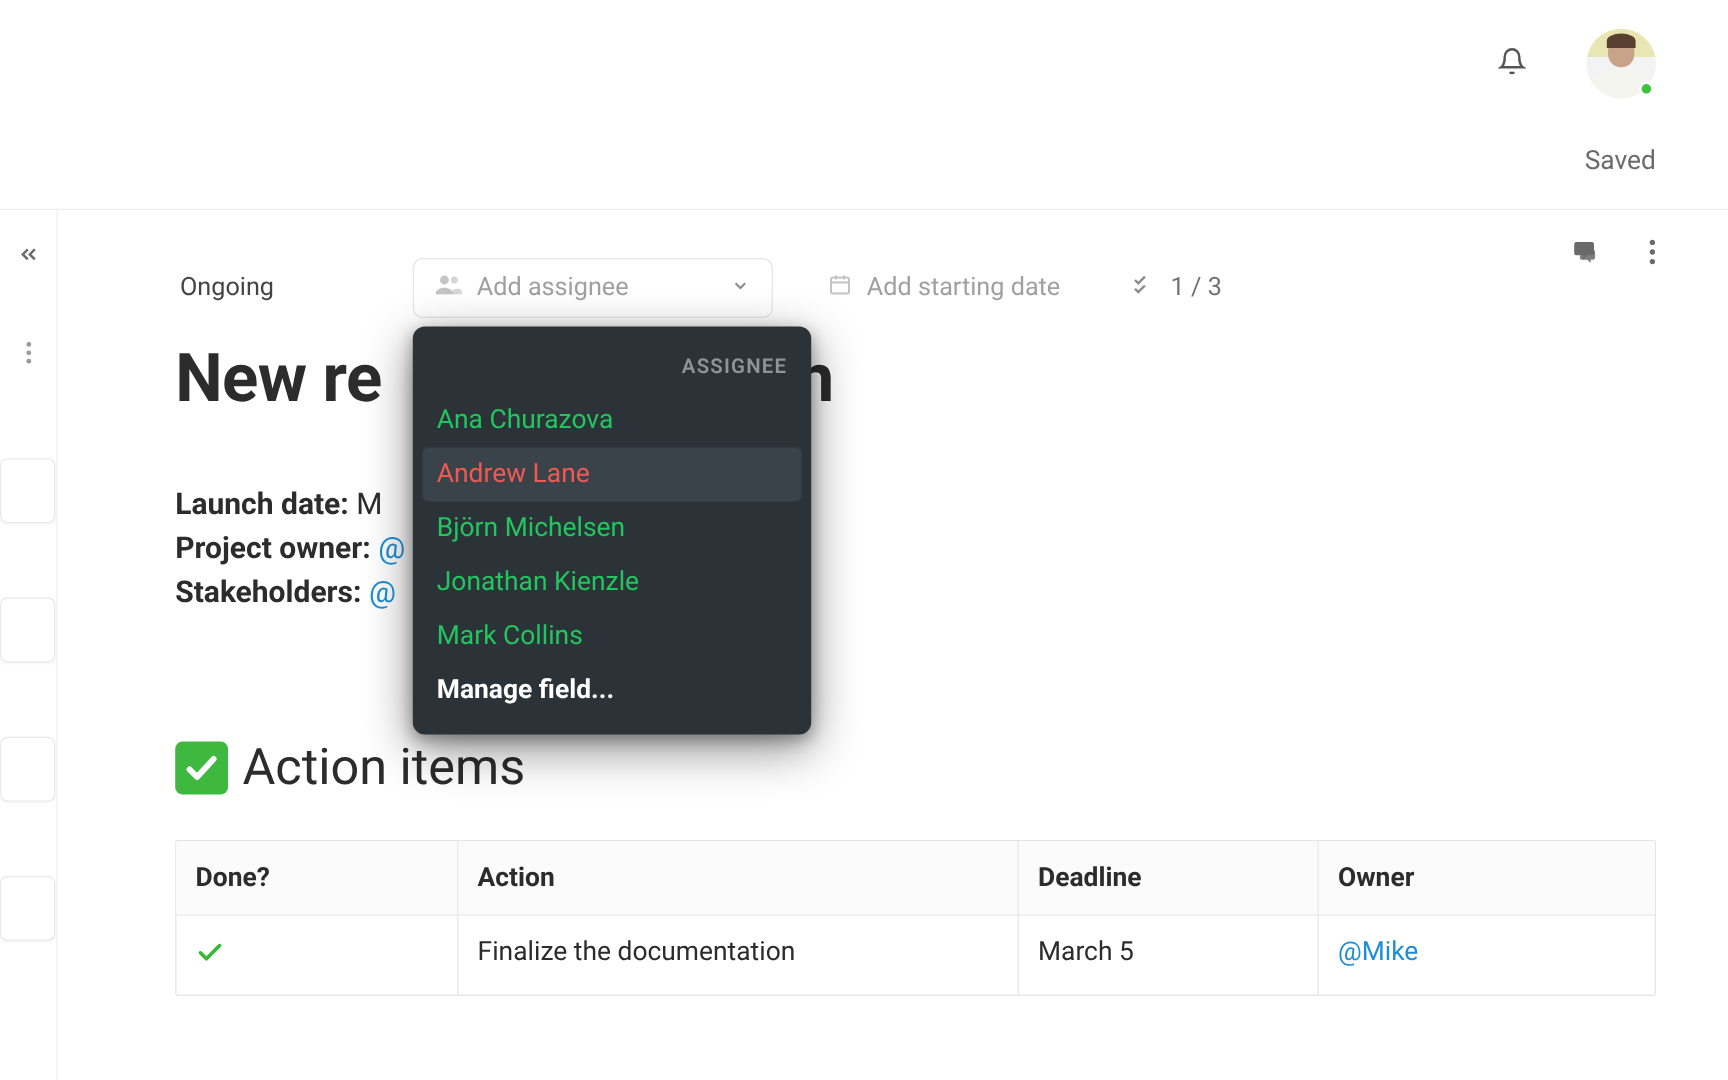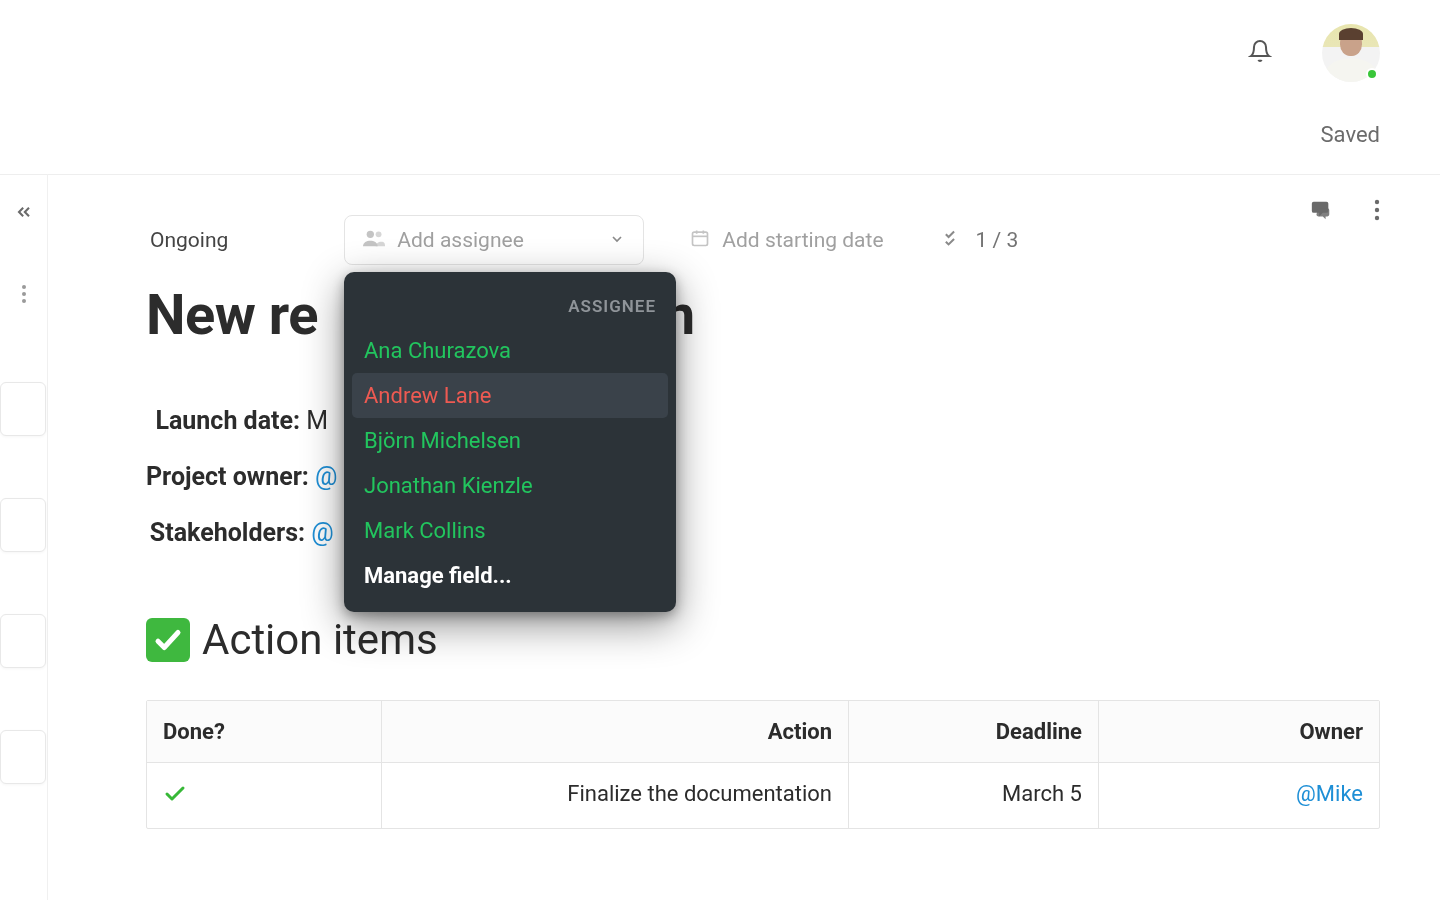--- a/index.html
+++ b/index.html
@@ -206,22 +206,21 @@
       font-weight: 700;
       color: #2c2c2c;
       letter-spacing: -0.5px;
     }
     .details {
       position: absolute;
       top: 406px;
       left: 146px;
       display: flex;
       flex-direction: column;
-      gap: 27px;
-      align-items: center;
+      gap: 8px;
     }
     .detail-line {
       font-size: 25px;
       color: #2c2c2c;
       font-weight: 400;
     }
     .detail-line b { font-weight: 700; }
     .mention { color: #1e8fd6; }
     .section-heading {
       position: absolute;
@@ -245,21 +244,20 @@
       justify-content: center;
     }
     .check-emoji svg { width: 30px; height: 30px; }
     .table {
       position: absolute;
       top: 700px;
       left: 146px;
       right: 60px;
       border: 1px solid #e4e4e4;
       border-radius: 2px;
-      text-align: right;
     }
     .tr { display: flex; border-bottom: 1px solid #e4e4e4; }
     .tr:last-child { border-bottom: none; }
     .th, .td {
       padding: 18px 16px;
       font-size: 22px;
       color: #2c2c2c;
       border-right: 1px solid #e4e4e4;
     }
     .th:last-child, .td:last-child { border-right: none; }

